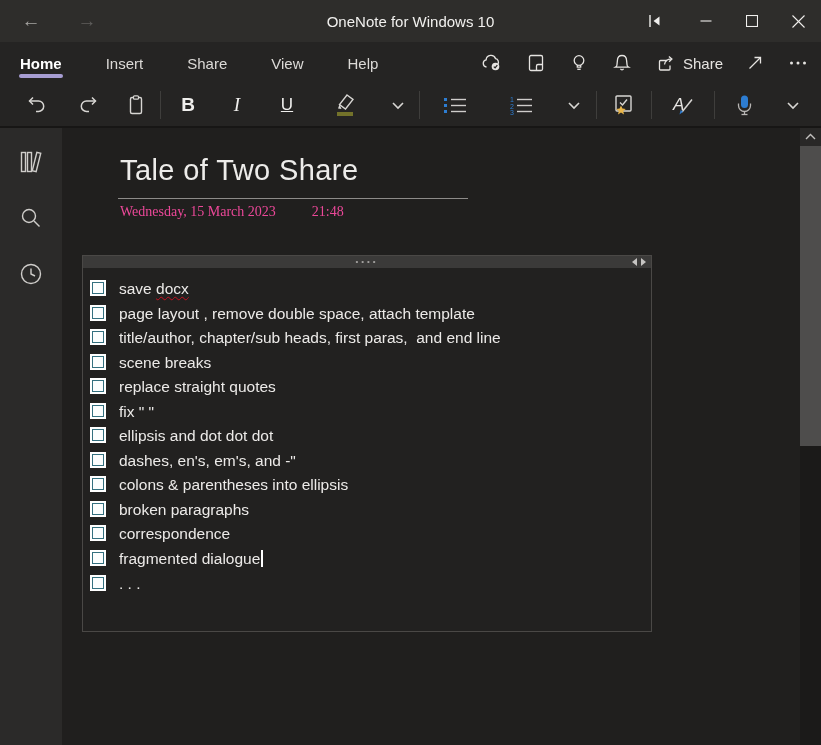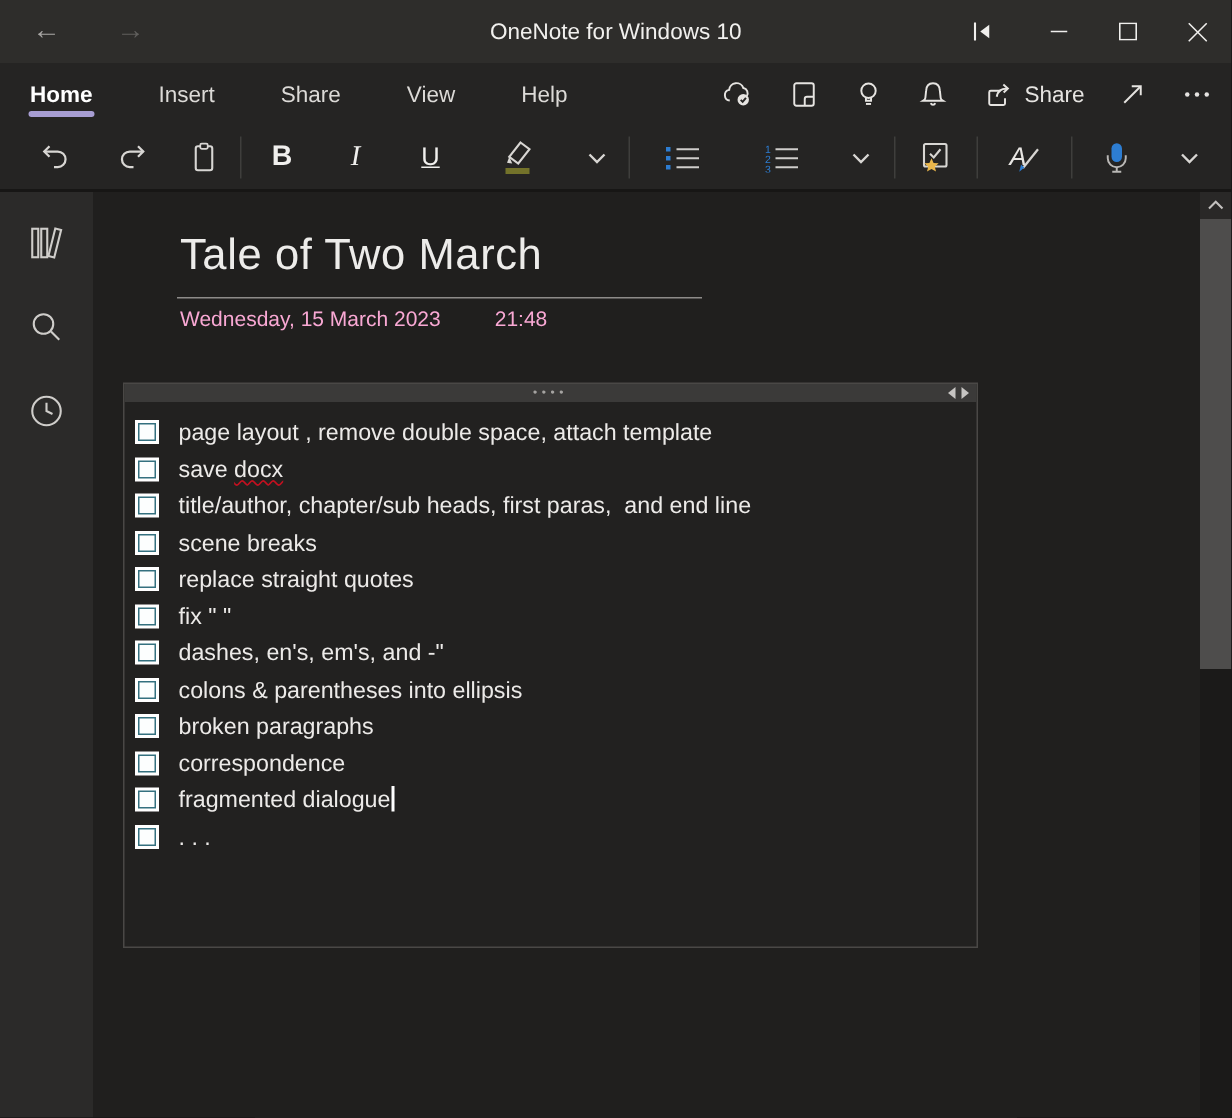--- a/index.html
+++ b/index.html
@@ -35,21 +35,21 @@
   .glyph-u { font-size:17px; text-decoration:underline; color:#f0efed; }
 
   
   .main { display:flex; height:657px; position:relative; }
   .sidebar { width:62px; background:#2b2a29; display:flex; flex-direction:column; align-items:center; padding-top:12px; gap:12px; flex:none; }
   .sbtn { width:44px; height:44px; border:none; background:transparent; display:flex; align-items:center; justify-content:center; }
 
   .canvas { flex:1; position:relative; background:#201f1e; }
   .page-title { position:absolute; left:58px; top:26px; font-size:29px; font-weight:300; letter-spacing:.4px; color:#edecea; }
   .title-sep { position:absolute; left:56px; top:70px; width:350px; height:1px; background:#8d8b89; }
-  .date-row { position:absolute; left:58px; top:76px; font-size:14px; color:#f9a8d4; display:flex; }
+  .date-row { position:absolute; left:58px; top:76px; font-size:14px; color:#ec4899; display:flex;font-family:Liberation Serif, serif; }
   .date-time { margin-left:36px; }
 
   
   .note { position:absolute; left:20px; top:127px; width:570px; height:377px; border:1px solid #4a4846; background:#222120; }
   .note-head { position:relative; height:12px; background:#3b3a39; display:flex; align-items:center; justify-content:center; }
   .note-dots { font-size:8px; letter-spacing:3px; color:#a5a3a1; line-height:8px; }
   .note-nav { position:absolute; right:5px; top:2px; display:flex; gap:4px; align-items:center; }
   .tri-l { width:0; height:0; border-top:4px solid transparent; border-bottom:4px solid transparent; border-right:5px solid #c6c4c2; }
   .tri-r { width:0; height:0; border-top:4px solid transparent; border-bottom:4px solid transparent; border-left:5px solid #c6c4c2; }
 
@@ -284,67 +284,71 @@
       </button>
       <button class="sbtn">
         <svg width="28" height="28" viewBox="0 0 28 28">
             <circle cx="14" cy="14" r="9.5" fill="none" stroke="#cfcdca" stroke-width="1.4"></circle>
             <polyline points="14,8.5 14,14 18,16" fill="none" stroke="#cfcdca" stroke-width="1.4"></polyline>
           </svg>
       </button>
     </div>
 
     <div class="canvas">
-      <div class="page-title">Tale of Two March</div>
+      <div class="page-title">Tale of Two Share</div>
       <div class="title-sep"></div>
       <div class="date-row">
         <span>Wednesday, 15 March 2023</span>
         <span class="date-time">21:48</span>
       </div>
 
       <div class="note">
         <div class="note-head">
           <span class="note-dots">••••</span>
           <span class="note-nav">
             <span class="tri-l"></span>
             <span class="tri-r"></span>
           </span>
         </div>
         <div class="todo-list">
 
             <div class="todo-row">
               <span class="cb"></span>
+              <span class="todo-text"><span>save </span><span class="sp-err">docx</span></span>
+            </div>
+
+            <div class="todo-row">
+              <span class="cb"></span>
               <span class="todo-text"><span>page layout , remove double space, attach template</span></span>
             </div>
 
             <div class="todo-row">
               <span class="cb"></span>
-              <span class="todo-text"><span>save </span><span class="sp-err">docx</span></span>
-            </div>
-
-            <div class="todo-row">
-              <span class="cb"></span>
               <span class="todo-text"><span>title/author, chapter/sub heads, first paras,  and end line</span></span>
             </div>
 
             <div class="todo-row">
               <span class="cb"></span>
               <span class="todo-text"><span>scene breaks</span></span>
             </div>
 
             <div class="todo-row">
               <span class="cb"></span>
               <span class="todo-text"><span>replace straight quotes</span></span>
             </div>
 
             <div class="todo-row">
               <span class="cb"></span>
               <span class="todo-text"><span>fix " "</span></span>
             </div>
 
+            <div class="todo-row">
+              <span class="cb"></span>
+              <span class="todo-text"><span>ellipsis and dot dot dot</span></span>
+            </div>
 
             <div class="todo-row">
               <span class="cb"></span>
               <span class="todo-text"><span>dashes, en's, em's, and -"</span></span>
             </div>
 
             <div class="todo-row">
               <span class="cb"></span>
               <span class="todo-text"><span>colons &amp; parentheses into ellipsis</span></span>
             </div>

